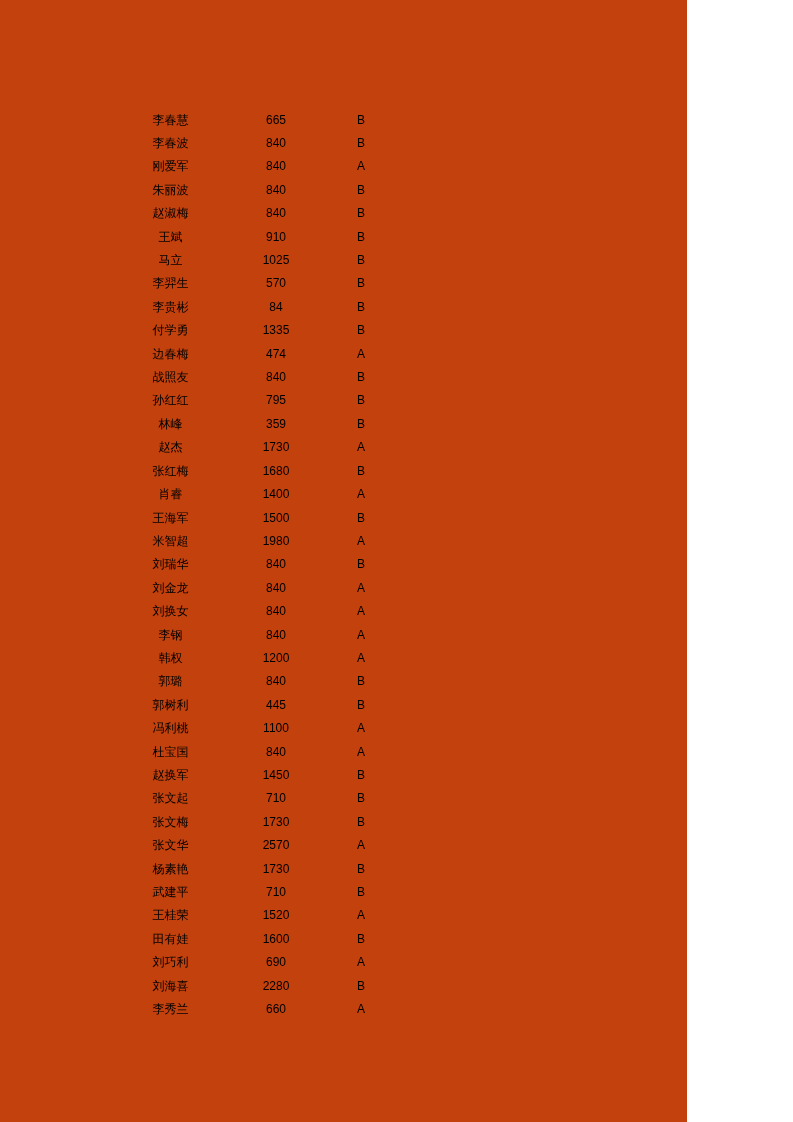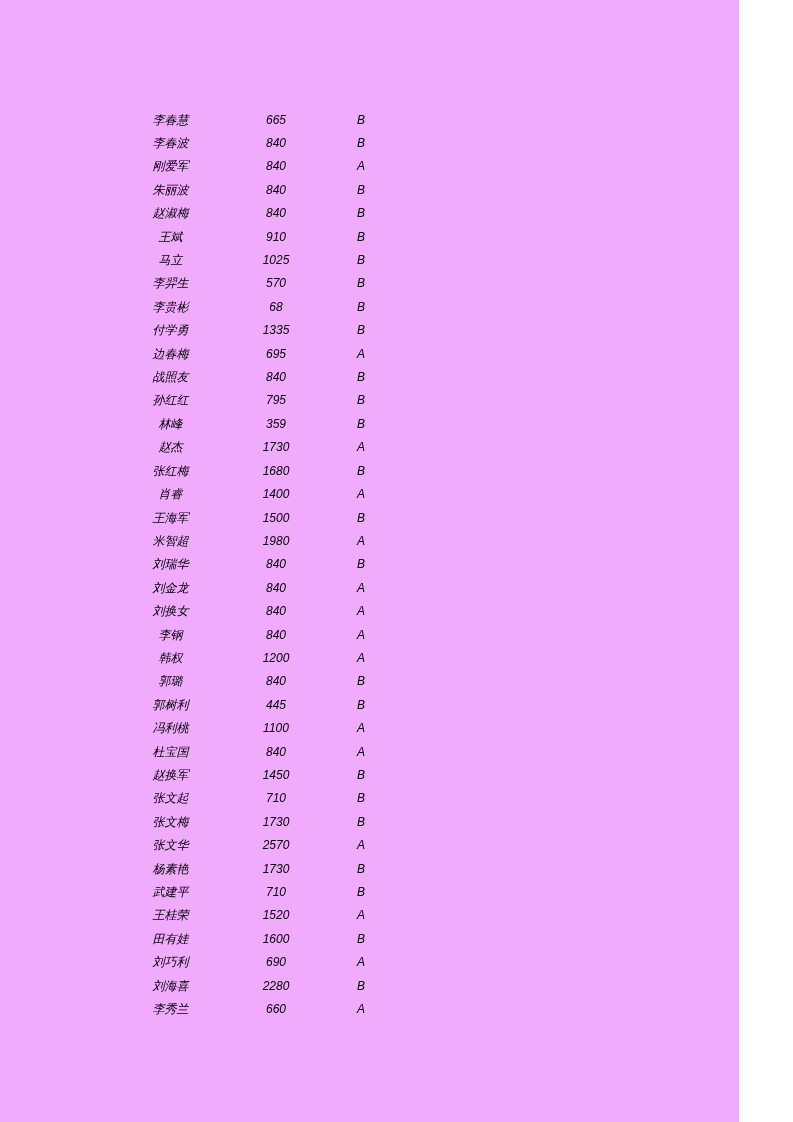--- a/index.html
+++ b/index.html
@@ -10,24 +10,23 @@
     width: 793px;
     height: 1122px;
     background: #ffffff;
     position: relative;
     overflow: hidden;
     font-family: "Liberation Sans", sans-serif;
   }
   .page {
     position: absolute;
     left: 0; top: 0;
-    width: 739px;
+    width: 687px;
     height: 1122px;
-    background: #f0abfc;
-    font-style: italic;
+    background: #c2410c;
   }
   .table {
     position: absolute;
     left: 128px;
     top: 108.6px;
   }
   .row {
     display: grid;
     grid-template-columns: 85px 126px 44px;
     height: 23.42px;
@@ -95,33 +94,33 @@
   </div>
 
   <div class="row">
     <span class="cell name">李羿生</span>
     <span class="cell value">570</span>
     <span class="cell grade">B</span>
   </div>
 
   <div class="row">
     <span class="cell name">李贵彬</span>
-    <span class="cell value">68</span>
+    <span class="cell value">84</span>
     <span class="cell grade">B</span>
   </div>
 
   <div class="row">
     <span class="cell name">付学勇</span>
     <span class="cell value">1335</span>
     <span class="cell grade">B</span>
   </div>
 
   <div class="row">
     <span class="cell name">边春梅</span>
-    <span class="cell value">695</span>
+    <span class="cell value">474</span>
     <span class="cell grade">A</span>
   </div>
 
   <div class="row">
     <span class="cell name">战照友</span>
     <span class="cell value">840</span>
     <span class="cell grade">B</span>
   </div>
 
   <div class="row">

